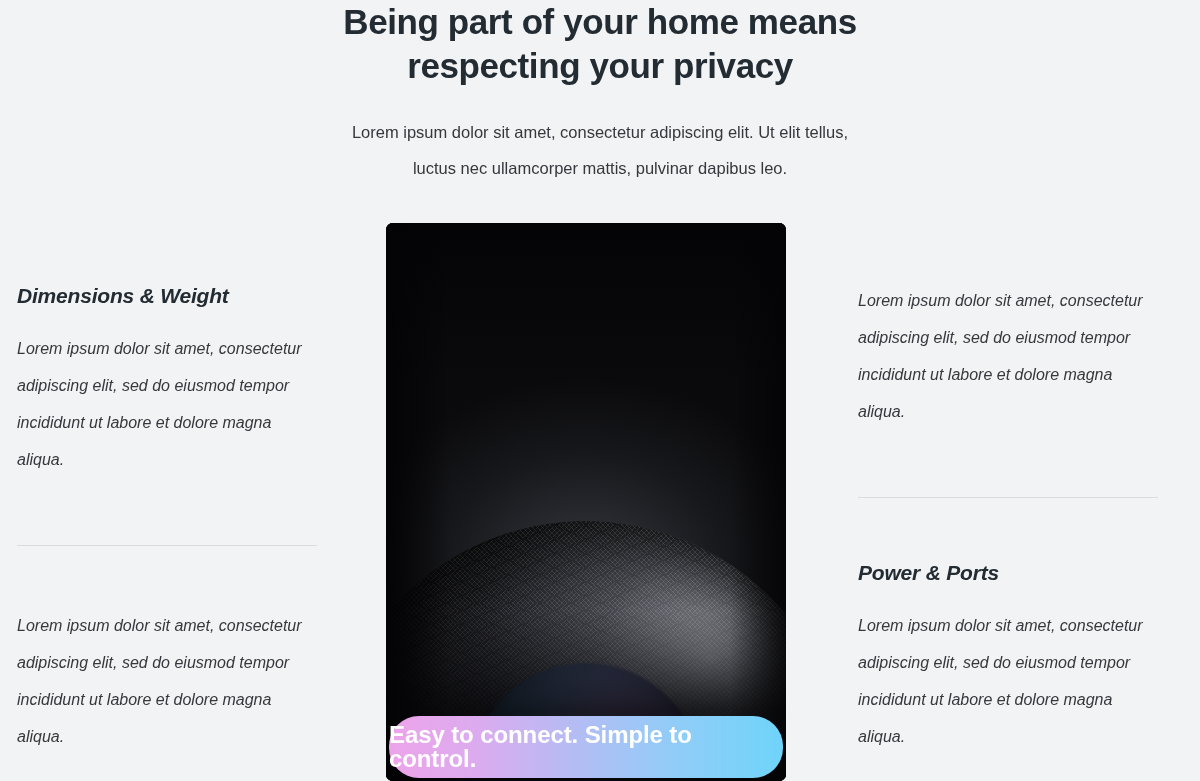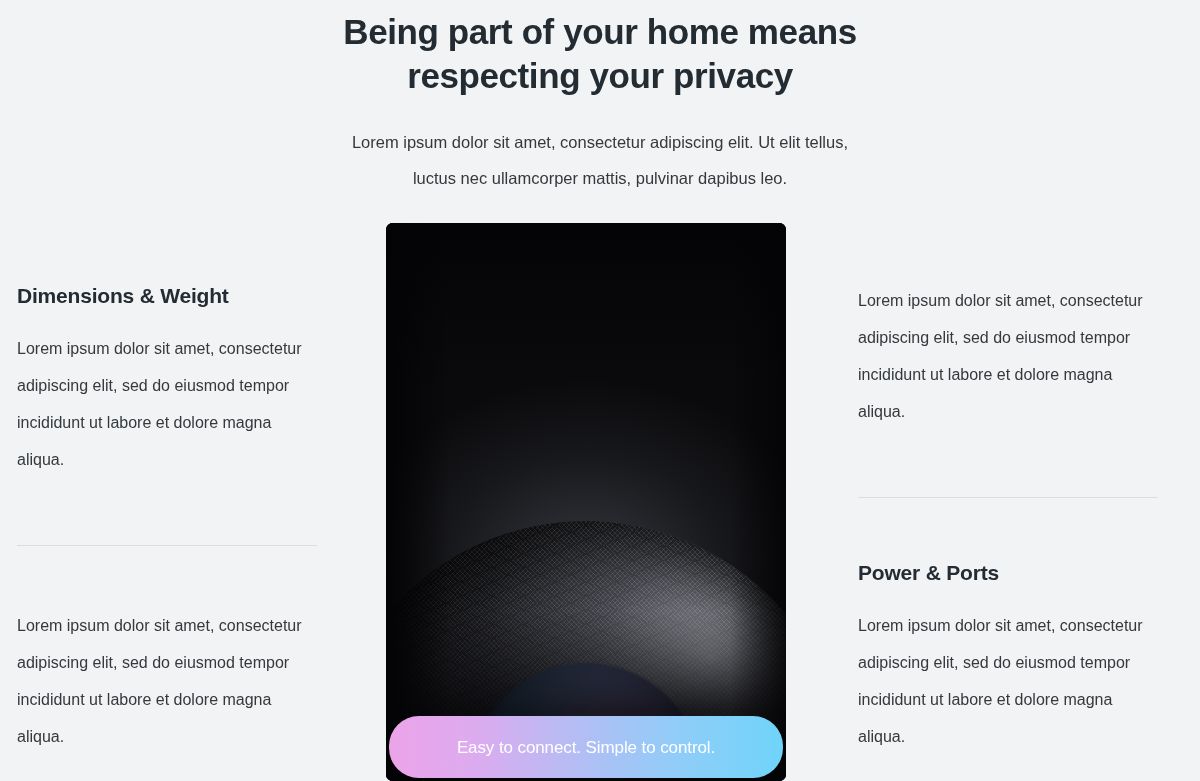--- a/index.html
+++ b/index.html
@@ -23,21 +23,20 @@
     width: 1200px;
     height: 781px;
   }
 
   
   .header {
     position: absolute;
     top: 0;
     left: 0;
     width: 1200px;
-    padding-top: 10px;
     text-align: center;
   }
 
   .headline {
     font-size: 35px;
     line-height: 44px;
     font-weight: 700;
     color: #232b33;
     letter-spacing: -0.4px;
     max-width: 560px;
@@ -51,20 +50,21 @@
     line-height: 36px;
     color: #35393d;
     font-weight: 400;
   }
 
   
   .col {
     position: absolute;
     width: 300px;
     top: 282px;
+    font-style: italic;
   }
   .col-left  { left: 17px;  text-align: left; }
   .col-right { left: 858px; text-align: left; }
 
   .feature-title {
     font-size: 21px;
     line-height: 28px;
     font-weight: 700;
     color: #232b33;
     letter-spacing: -0.2px;
@@ -265,22 +265,22 @@
       #dcabef 22%,
       #b3bdf4 48%,
       #8fcdf8 74%,
       #6fd4fa 100%);
     display: flex;
     align-items: center;
     justify-content: center;
   }
 
   .cta-text {
-    font-size: 17px;
-    font-weight: 400;
+    font-size: 24px;
+    font-weight: 700;
     color: #ffffff;
     letter-spacing: -0.1px;
     line-height: 1;
   }
 </style>
 </head>
 <body>
 
 <div class="page">
 

